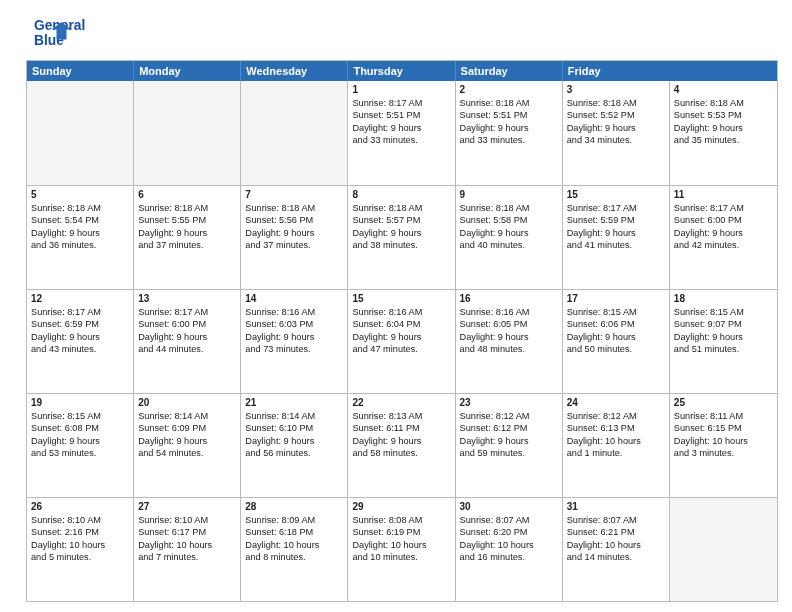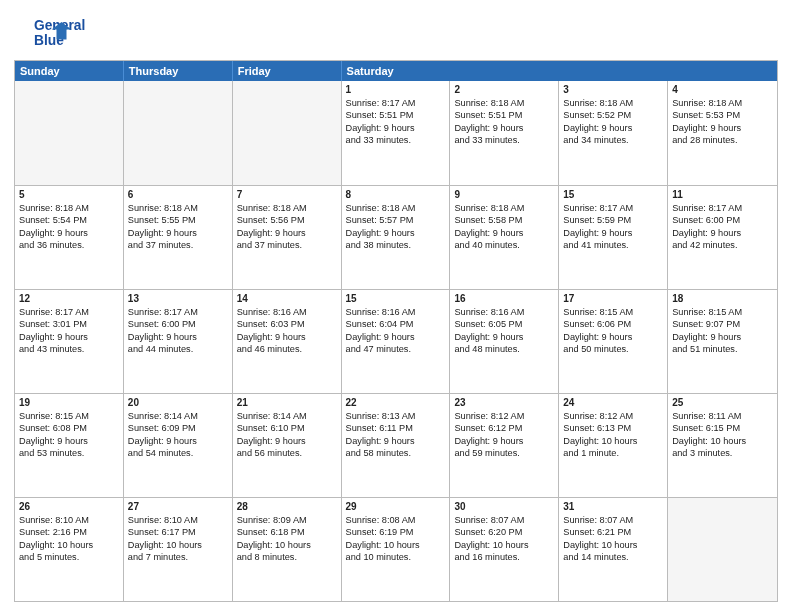--- a/index.html
+++ b/index.html
@@ -42,20 +42,21 @@
     }
     .location {
       font-size: 13px;
       color: #444;
     }
     .calendar {
       flex: 1;
       display: flex;
       flex-direction: column;
       border: 1px solid #bbb;
+      margin-left: 12px;
     }
     .cal-header {
       display: grid;
       grid-template-columns: repeat(7, 1fr);
       background: #2a6db5;
     }
     .cal-header-cell {
       color: #fff;
       font-size: 11px;
       font-weight: bold;
@@ -110,23 +111,25 @@
     </div>
     <div class="title-block">
       <div class="month-year"></div>
       <div class="location"></div>
     </div>
   </div>
 
   <div class="calendar">
     <div class="cal-header">
     <div class="cal-header-cell">Sunday</div>
+        <div class="cal-header-cell">Monday</div>
+        <div class="cal-header-cell">Wednesday</div>
         <div class="cal-header-cell">Thursday</div>
+        <div class="cal-header-cell">Saturday</div>
         <div class="cal-header-cell">Friday</div>
-        <div class="cal-header-cell">Saturday</div>
       </div>
     <div class="cal-body">
     <div class="cal-row">
           <div class="cal-cell empty"></div>
           <div class="cal-cell empty"></div>
           <div class="cal-cell empty"></div>
           <div class="cal-cell">
             <span class="day-num">1</span>
             <span class="cell-line">Sunrise: 8:17 AM</span>
             <span class="cell-line">Sunset: 5:51 PM</span>
@@ -145,21 +148,21 @@
             <span class="cell-line">Sunrise: 8:18 AM</span>
             <span class="cell-line">Sunset: 5:52 PM</span>
             <span class="cell-line">Daylight: 9 hours</span>
             <span class="cell-line">and 34 minutes.</span>
           </div>
           <div class="cal-cell">
             <span class="day-num">4</span>
             <span class="cell-line">Sunrise: 8:18 AM</span>
             <span class="cell-line">Sunset: 5:53 PM</span>
             <span class="cell-line">Daylight: 9 hours</span>
-            <span class="cell-line">and 28 minutes.</span>
+            <span class="cell-line">and 35 minutes.</span>
           </div>
         </div>
         <div class="cal-row">
           <div class="cal-cell">
             <span class="day-num">5</span>
             <span class="cell-line">Sunrise: 8:18 AM</span>
             <span class="cell-line">Sunset: 5:54 PM</span>
             <span class="cell-line">Daylight: 9 hours</span>
             <span class="cell-line">and 36 minutes.</span>
           </div>
@@ -203,37 +206,37 @@
             <span class="cell-line">Sunrise: 8:17 AM</span>
             <span class="cell-line">Sunset: 6:00 PM</span>
             <span class="cell-line">Daylight: 9 hours</span>
             <span class="cell-line">and 42 minutes.</span>
           </div>
         </div>
         <div class="cal-row">
           <div class="cal-cell">
             <span class="day-num">12</span>
             <span class="cell-line">Sunrise: 8:17 AM</span>
-            <span class="cell-line">Sunset: 3:01 PM</span>
+            <span class="cell-line">Sunset: 6:59 PM</span>
             <span class="cell-line">Daylight: 9 hours</span>
             <span class="cell-line">and 43 minutes.</span>
           </div>
           <div class="cal-cell">
             <span class="day-num">13</span>
             <span class="cell-line">Sunrise: 8:17 AM</span>
             <span class="cell-line">Sunset: 6:00 PM</span>
             <span class="cell-line">Daylight: 9 hours</span>
             <span class="cell-line">and 44 minutes.</span>
           </div>
           <div class="cal-cell">
             <span class="day-num">14</span>
             <span class="cell-line">Sunrise: 8:16 AM</span>
             <span class="cell-line">Sunset: 6:03 PM</span>
             <span class="cell-line">Daylight: 9 hours</span>
-            <span class="cell-line">and 46 minutes.</span>
+            <span class="cell-line">and 73 minutes.</span>
           </div>
           <div class="cal-cell">
             <span class="day-num">15</span>
             <span class="cell-line">Sunrise: 8:16 AM</span>
             <span class="cell-line">Sunset: 6:04 PM</span>
             <span class="cell-line">Daylight: 9 hours</span>
             <span class="cell-line">and 47 minutes.</span>
           </div>
           <div class="cal-cell">
             <span class="day-num">16</span>

